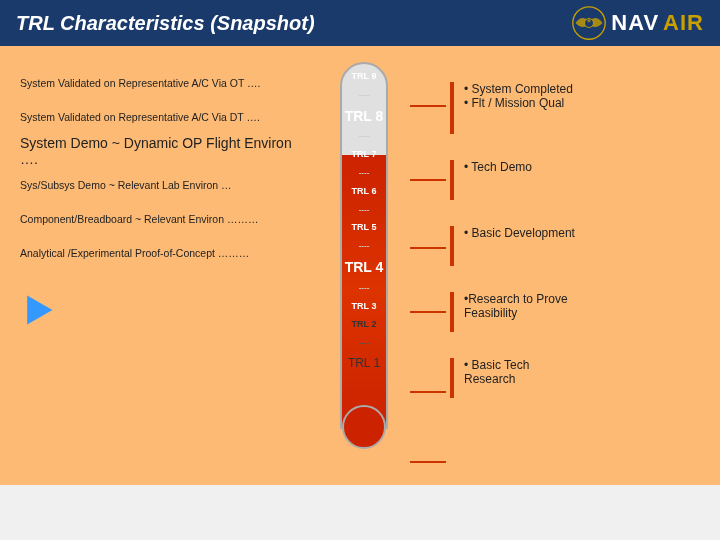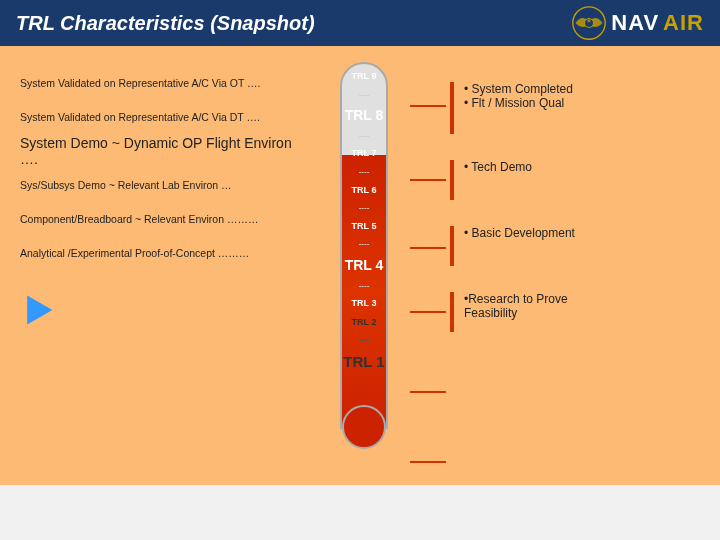--- a/index.html
+++ b/index.html
@@ -219,21 +219,21 @@
             <div class="trl-marker" style="font-size:8px;color:#ccc;">----</div>
             <div class="trl-marker" style="font-size:9px;font-weight:bold;color:white;">TRL 6</div>
             <div class="trl-marker" style="font-size:8px;color:#ccc;">----</div>
             <div class="trl-marker" style="font-size:9px;font-weight:bold;color:white;">TRL 5</div>
             <div class="trl-marker" style="font-size:8px;color:#ccc;">----</div>
             <div class="trl-marker" style="font-size:14px;font-weight:bold;color:white;">TRL 4</div>
             <div class="trl-marker" style="font-size:8px;color:#ccc;">----</div>
             <div class="trl-marker" style="font-size:9px;font-weight:bold;color:white;">TRL 3</div>
             <div class="trl-marker" style="font-size:9px;font-weight:bold;color:#333;">TRL 2</div>
             <div class="trl-marker" style="font-size:8px;color:#555;">----</div>
-            <div class="trl-marker" style="font-size:15px;font-weight:bold;color:#333;">TRL 1</div>
+            <div class="trl-marker" style="font-size:12px;font-weight:normal;color:#333;">TRL 1</div>
           </div>
         </div>
 
         <div class="thermo-bulb"></div>
       </div>
     </div>
 
     <div style="display:flex;flex-direction:row;flex:1;gap:4px;">
 
       <div style="width:36px;position:relative;">
@@ -271,17 +271,23 @@
           <div>• Basic Development</div>
         </div>
 
         <div class="desc-block" style="border-left:4px solid #cc3300;padding-left:10px;font-size:12px;">
           <div>
             <div>•Research to Prove</div>
             <div>Feasibility</div>
           </div>
         </div>
 
+        <div class="desc-block" style="border-left:4px solid #cc3300;padding-left:10px;font-size:12px;">
+          <div>
+            <div>• Basic Tech</div>
+            <div>Research</div>
+          </div>
+        </div>
       </div>
     </div>
 
   </div>
 </div>
 
 </body></html>

